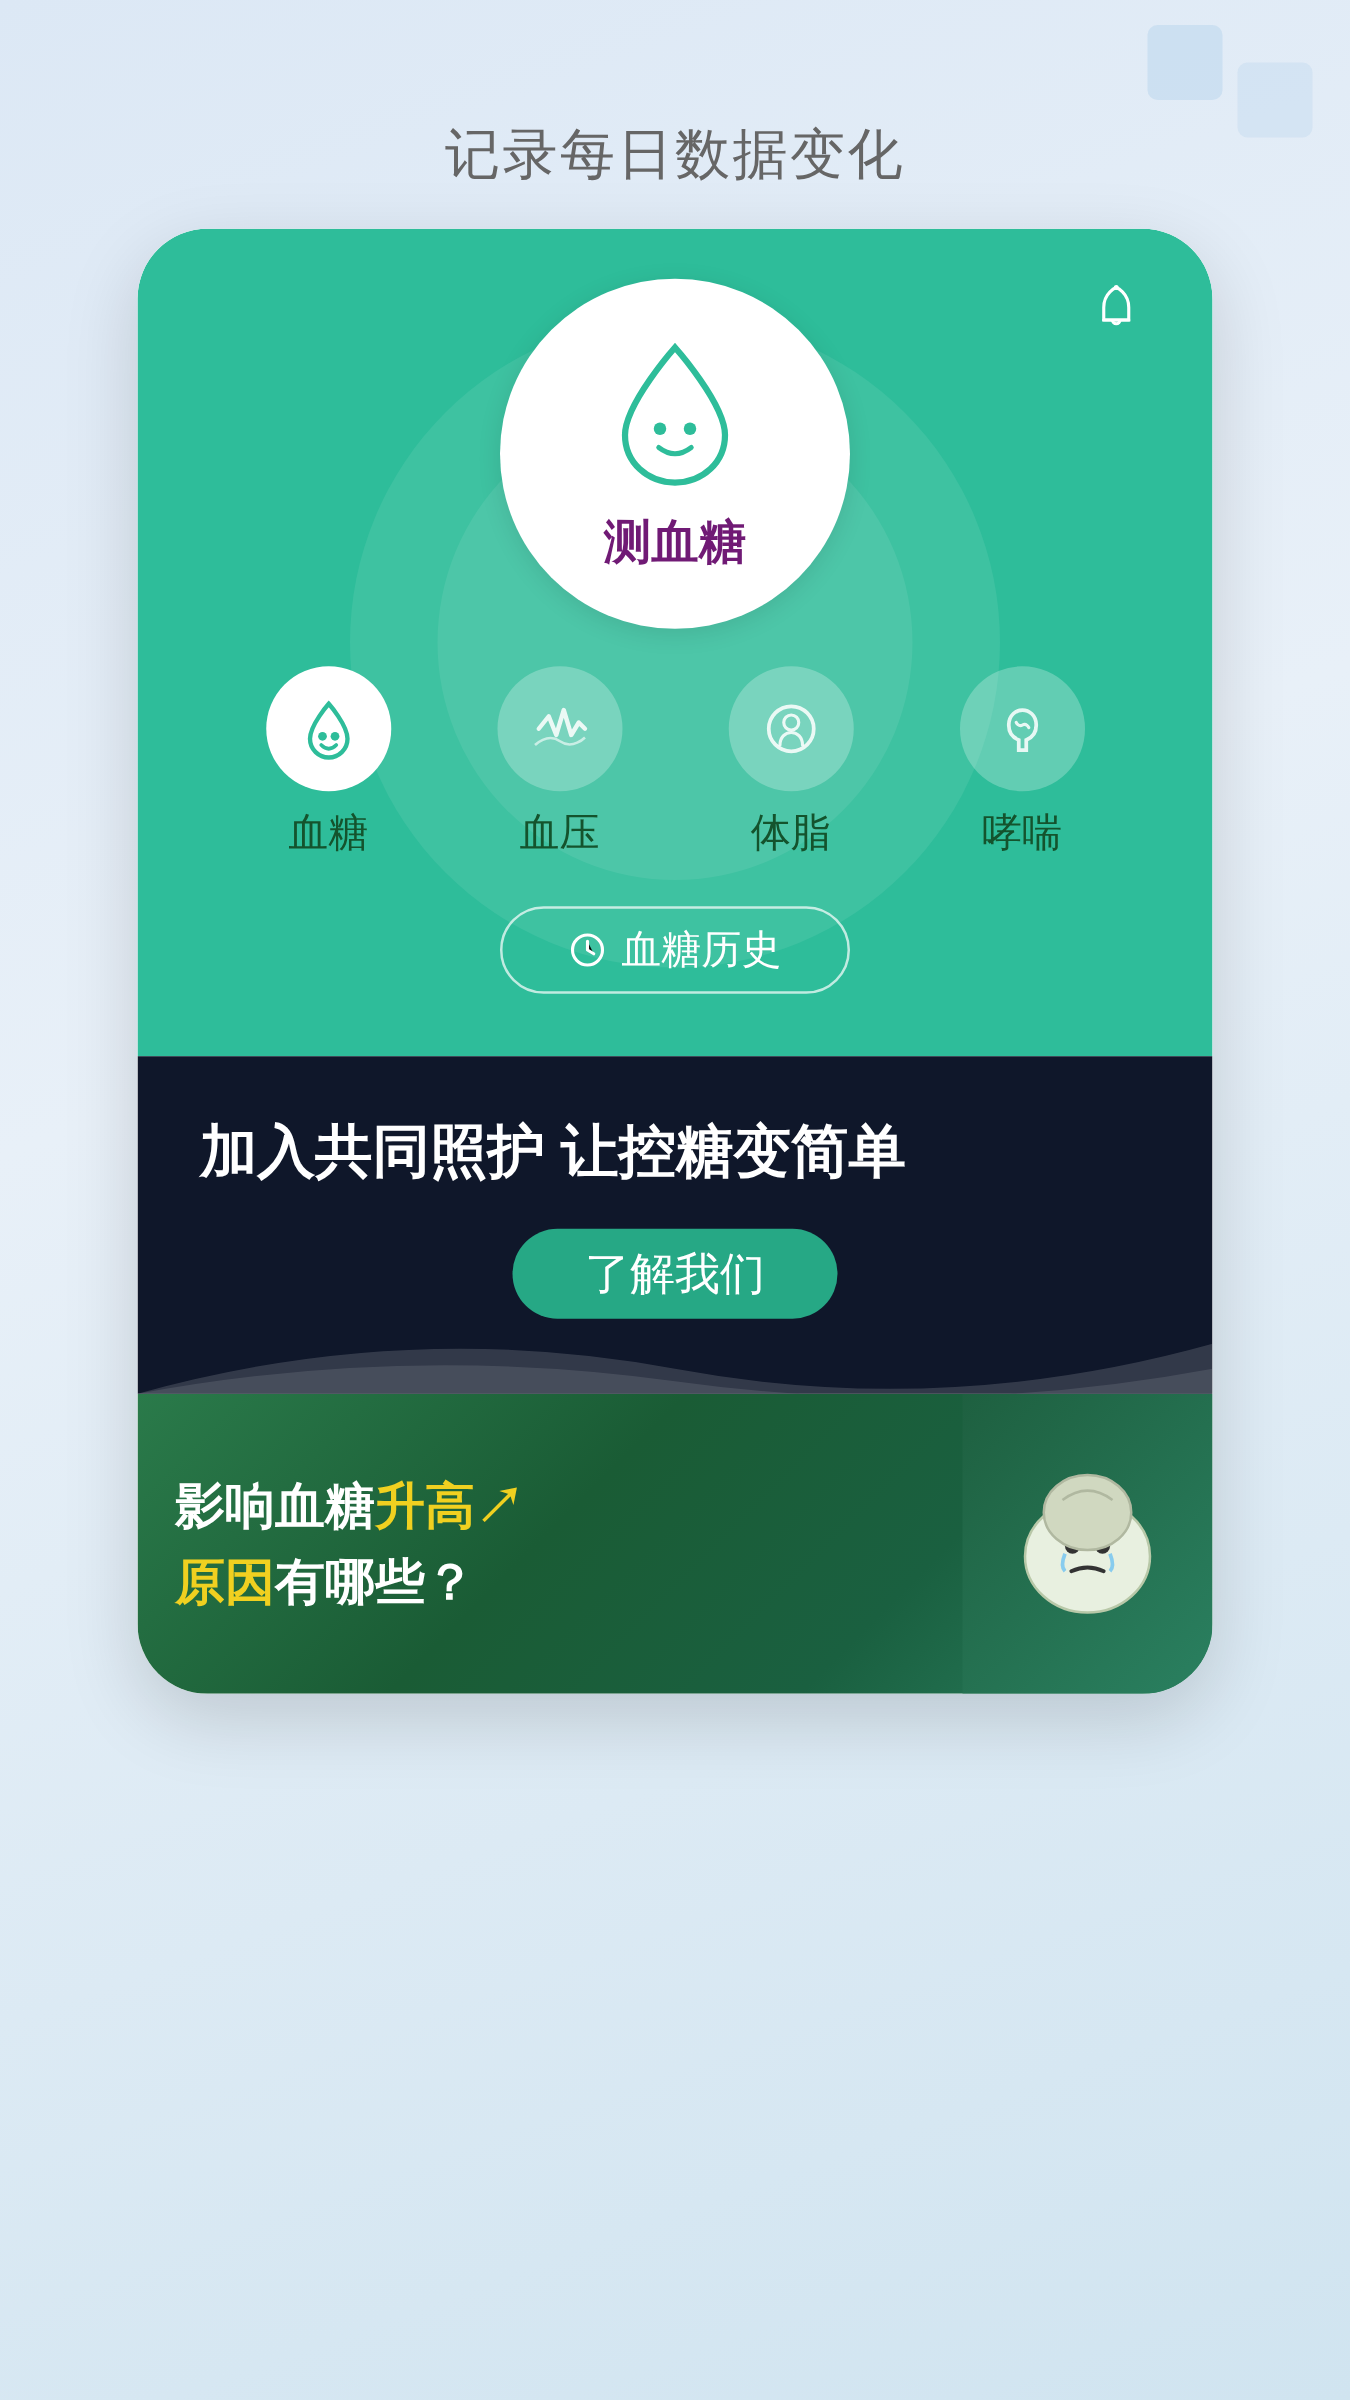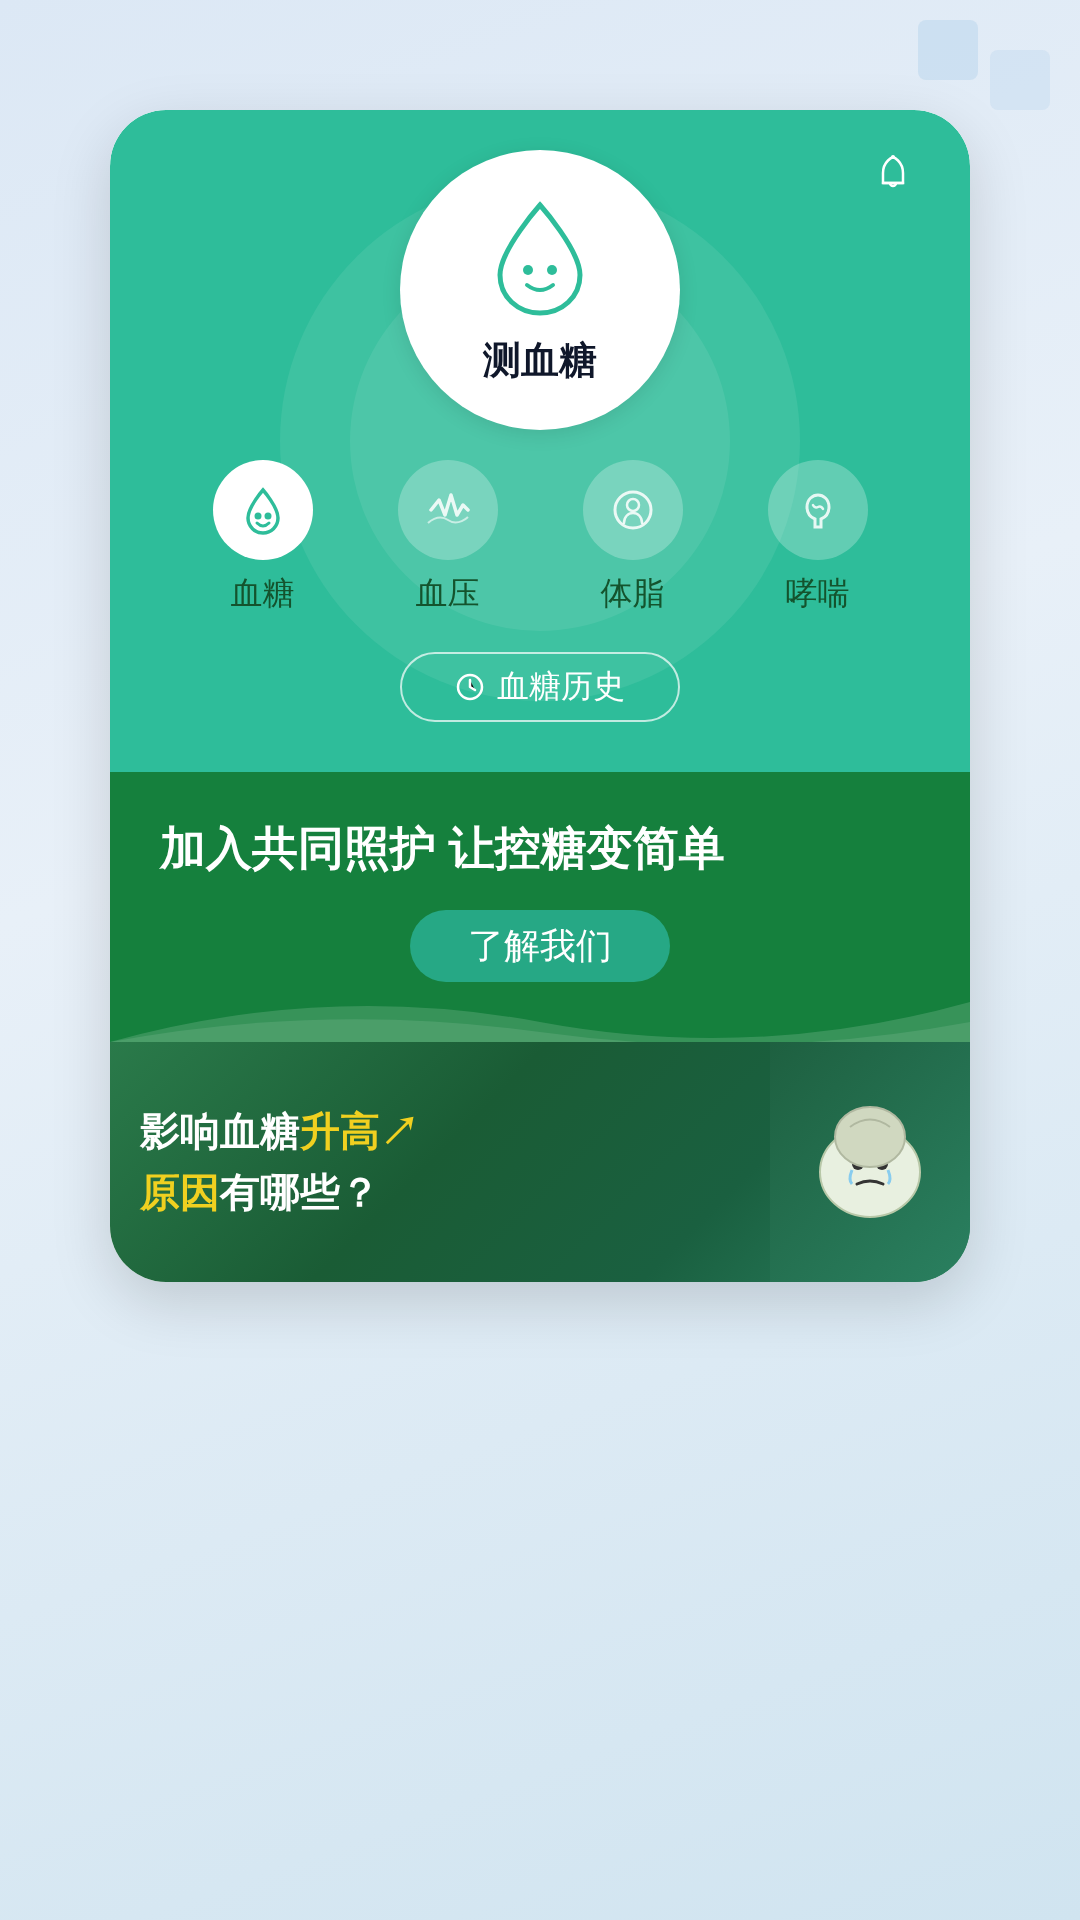--- a/index.html
+++ b/index.html
@@ -129,21 +129,21 @@
 
     
     .drop-mascot {
       width: 120px;
       height: 130px;
     }
 
     .center-label {
       font-size: 38px;
       font-weight: 700;
-      color: #0f172a;
+      color: #701a75;
       margin-top: 10px;
     }
 
     
     .icons-row {
       display: flex;
       justify-content: space-around;
       align-items: center;
       padding: 0 20px;
       margin-top: 10px;
@@ -202,21 +202,21 @@
     }
 
     
     .card-bottom {
       background: #fff;
       padding: 0;
     }
 
     
     .green-banner {
-      background: #15803d;
+      background: #0f172a;
       margin: 0;
       padding: 44px 50px 60px;
       position: relative;
       overflow: hidden;
     }
 
     .green-banner-text {
       font-size: 46px;
       font-weight: 800;
       color: white;
@@ -298,20 +298,21 @@
   </style>
 </head>
 <body>
 
 <div class="bg-deco">
   <div class="bg-deco-sq"></div>
   <div class="bg-deco-sq2"></div>
 </div>
 
 <div class="header">
+  <div class="header-subtitle">记录每日数据变化</div>
 </div>
 
 <div class="phone-card">
 
   <div class="card-top">
     <div class="circle-deco"></div>
     <div class="circle-deco2"></div>
 
     <div class="bell-icon">
       <svg width="44" height="44" viewBox="0 0 44 44" fill="none">

